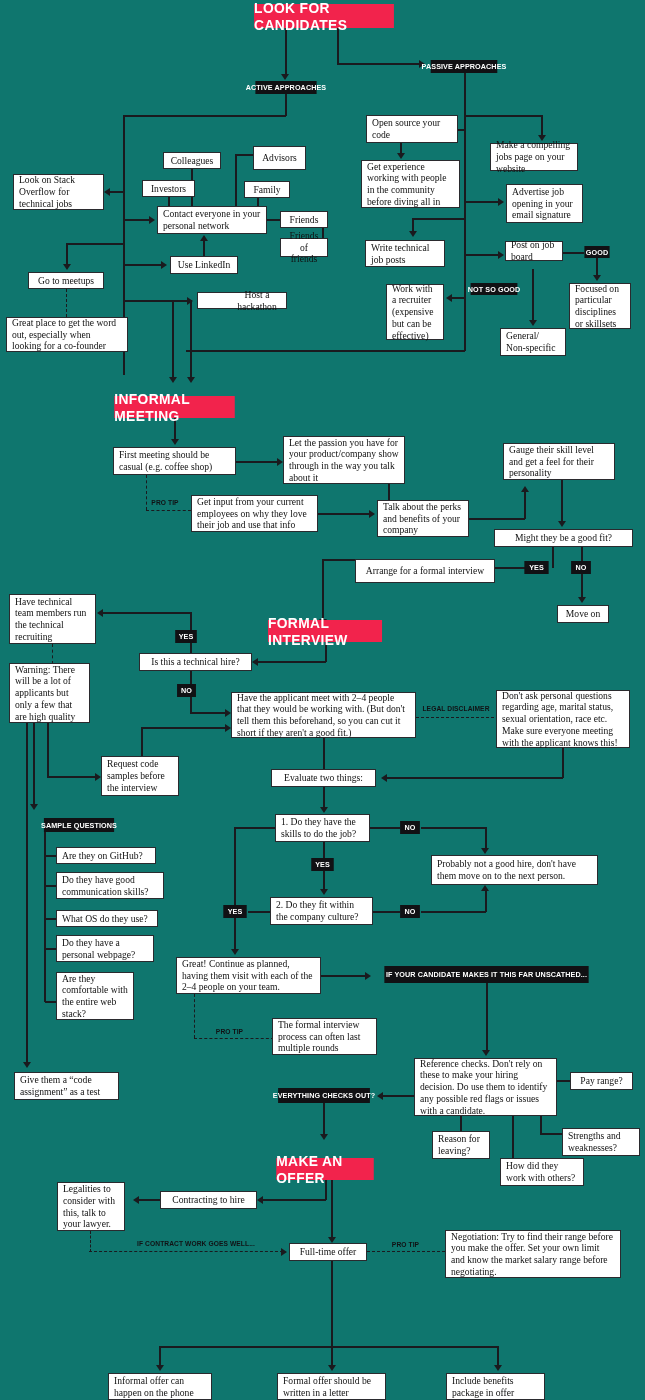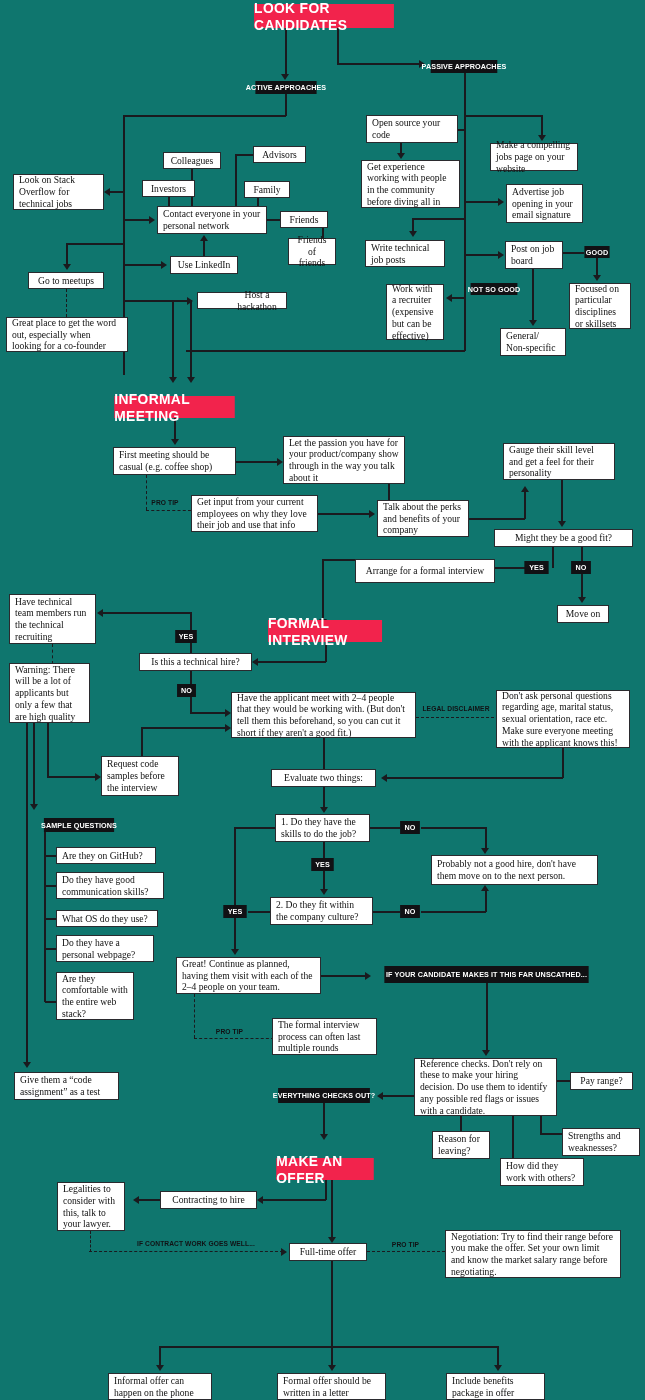--- a/index.html
+++ b/index.html
@@ -99,31 +99,31 @@
   <div class="box" style="left:157px;top:206px;width:110px;height:28px;">Contact everyone in your personal network</div>
   <div class="ln lnh" style="left:124px;top:219px;width:26px;height:1.6px;"></div>
   <div class="ar ar-r" style="left:149px;top:215.5px;"></div>
 
   <div class="box ctr" style="left:163px;top:152px;width:58px;height:17px;">Colleagues</div>
   <div class="ln lnv" style="left:191px;top:169px;width:1.6px;height:37px;"></div>
 
   <div class="box ctr" style="left:142px;top:180px;width:53px;height:17px;">Investors</div>
   <div class="ln lnv" style="left:168px;top:197px;width:1.6px;height:9px;"></div>
 
-  <div class="box ctr" style="left:253px;top:146px;width:53px;height:17px;">Advisors</div>
+  <div class="box ctr" style="left:253px;top:146px;width:53px;height:24px;">Advisors</div>
   <div class="ln lnh" style="left:235px;top:154px;width:19px;height:1.6px;"></div>
   <div class="ln lnv" style="left:235px;top:154px;width:1.6px;height:52px;"></div>
 
   <div class="box ctr" style="left:244px;top:181px;width:46px;height:17px;">Family</div>
   <div class="ln lnv" style="left:257px;top:198px;width:1.6px;height:8px;"></div>
 
   <div class="box ctr" style="left:280px;top:211px;width:48px;height:17px;">Friends</div>
   <div class="ln lnh" style="left:267px;top:219px;width:14px;height:1.6px;"></div>
 
-  <div class="box ctr" style="left:288px;top:238px;width:48px;height:27px;">Friends of friends</div>
+  <div class="box ctr" style="left:280px;top:238px;width:48px;height:19px;">Friends of friends</div>
   <div class="ln lnv" style="left:322px;top:228px;width:1.6px;height:11px;"></div>
 
   <div class="box ctr" style="left:170px;top:256px;width:68px;height:18px;">Use LinkedIn</div>
   <div class="ln lnh" style="left:124px;top:264px;width:38px;height:1.6px;"></div>
   <div class="ar ar-r" style="left:161px;top:260.5px;"></div>
   <div class="ln lnv" style="left:203px;top:241px;width:1.6px;height:16px;"></div>
   <div class="ar ar-u" style="left:199.5px;top:235px;"></div>
 
   <div class="ln lnh" style="left:66px;top:243px;width:58px;height:1.6px;"></div>
   <div class="ln lnv" style="left:66px;top:243px;width:1.6px;height:22px;"></div>
@@ -164,21 +164,21 @@
   <div class="box" style="left:386px;top:284px;width:58px;height:56px;">Work with a recruiter (expensive but can be effective)</div>
   <div class="ln lnh" style="left:452px;top:297px;width:13px;height:1.6px;"></div>
   <div class="ar ar-l" style="left:446px;top:293.5px;"></div>
 
   <div class="box" style="left:490px;top:143px;width:88px;height:28px;">Make a compelling jobs page on your website</div>
 
   <div class="box" style="left:506px;top:184px;width:77px;height:39px;">Advertise job opening in your email signature</div>
   <div class="ln lnh" style="left:465px;top:201px;width:34px;height:1.6px;"></div>
   <div class="ar ar-r" style="left:498px;top:197.5px;"></div>
 
-  <div class="box" style="left:505px;top:241px;width:58px;height:28px;">Post on job board</div>
+  <div class="box" style="left:505px;top:241px;width:58px;height:20px;">Post on job board</div>
   <div class="ln lnh" style="left:465px;top:254px;width:34px;height:1.6px;"></div>
   <div class="ar ar-r" style="left:498px;top:250.5px;"></div>
 
   <div class="tag" style="left:583px;top:246px;width:28px;height:12px;">GOOD</div>
   <div class="ln lnh" style="left:563px;top:252px;width:21px;height:1.6px;"></div>
   <div class="ln lnv" style="left:596px;top:258px;width:1.6px;height:18px;"></div>
   <div class="ar ar-d" style="left:592.5px;top:275px;"></div>
   <div class="box" style="left:569px;top:283px;width:62px;height:46px;">Focused on particular disciplines or skillsets</div>
 
   <div class="tag" style="left:468px;top:283px;width:52px;height:12px;">NOT SO GOOD</div>

